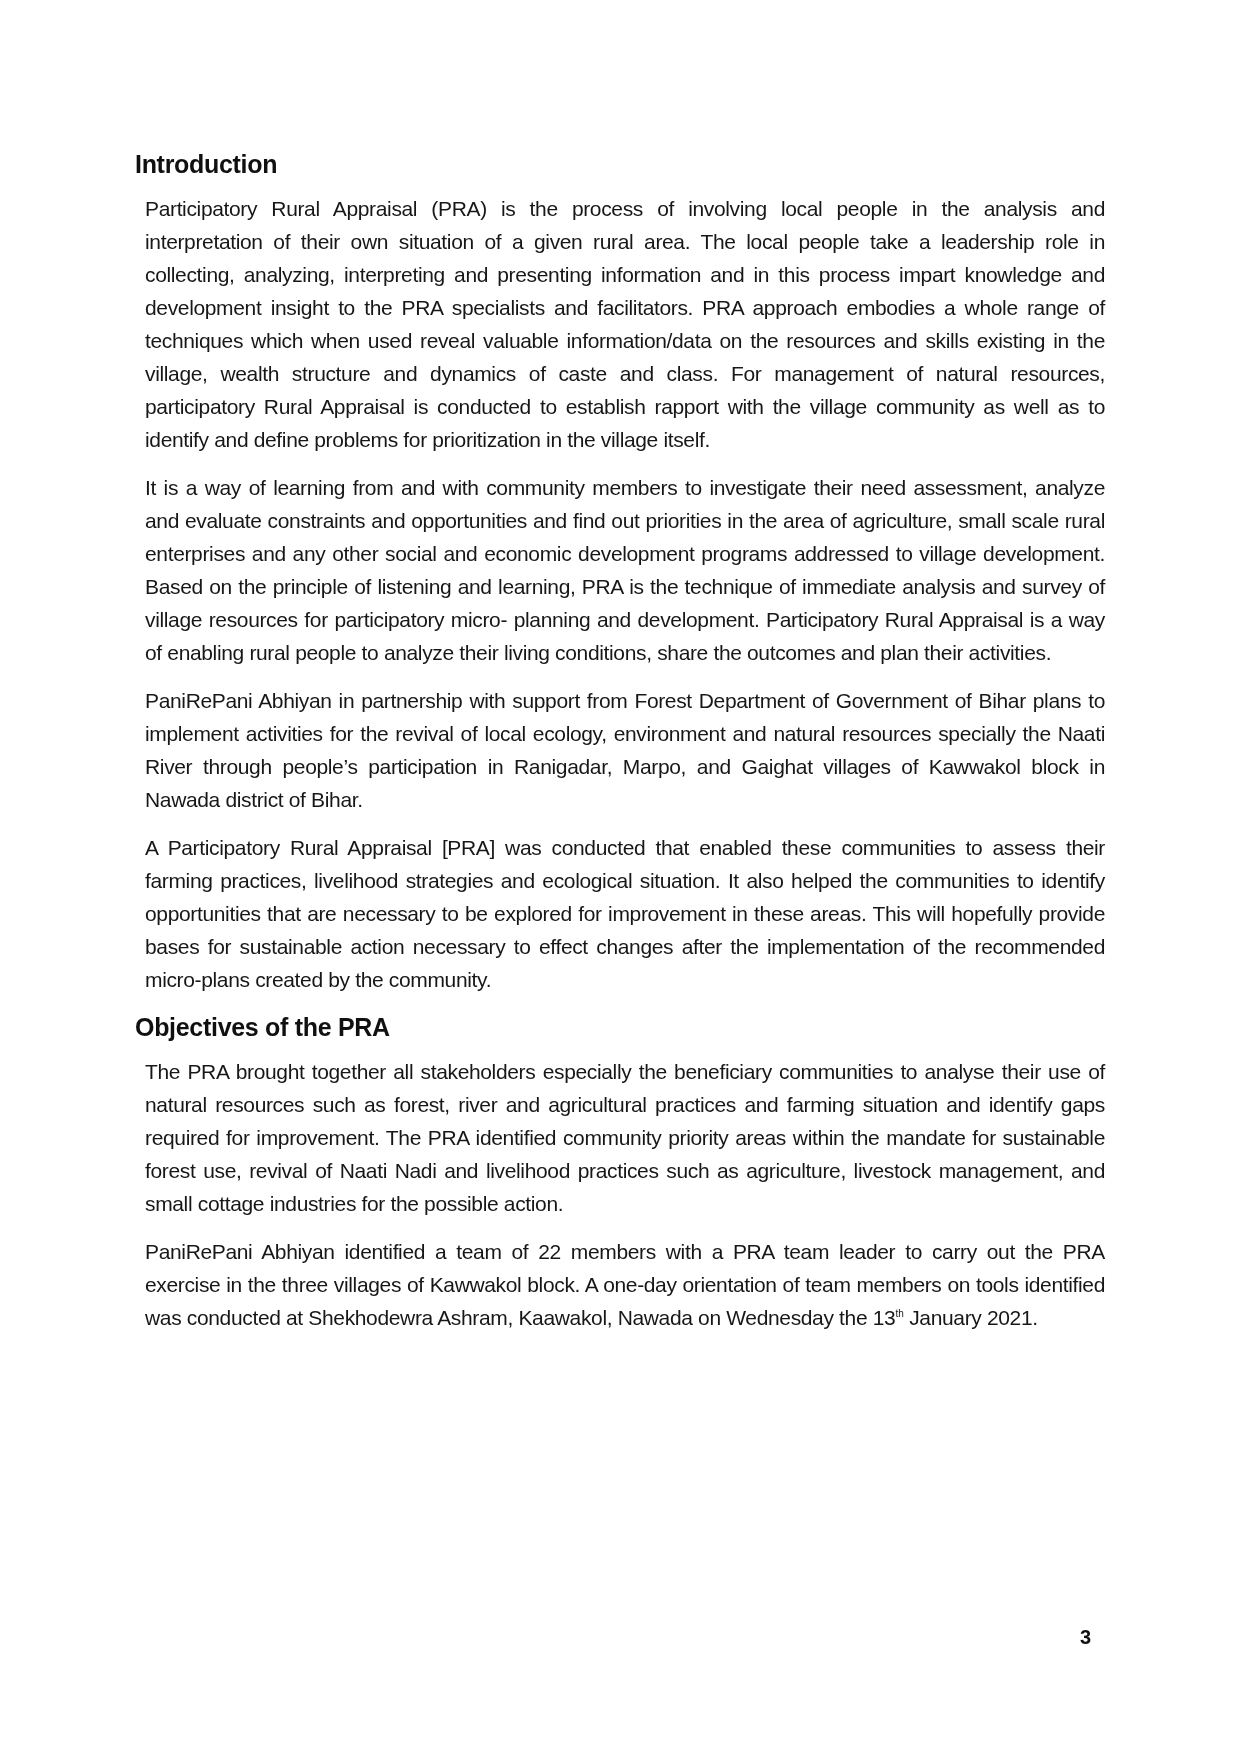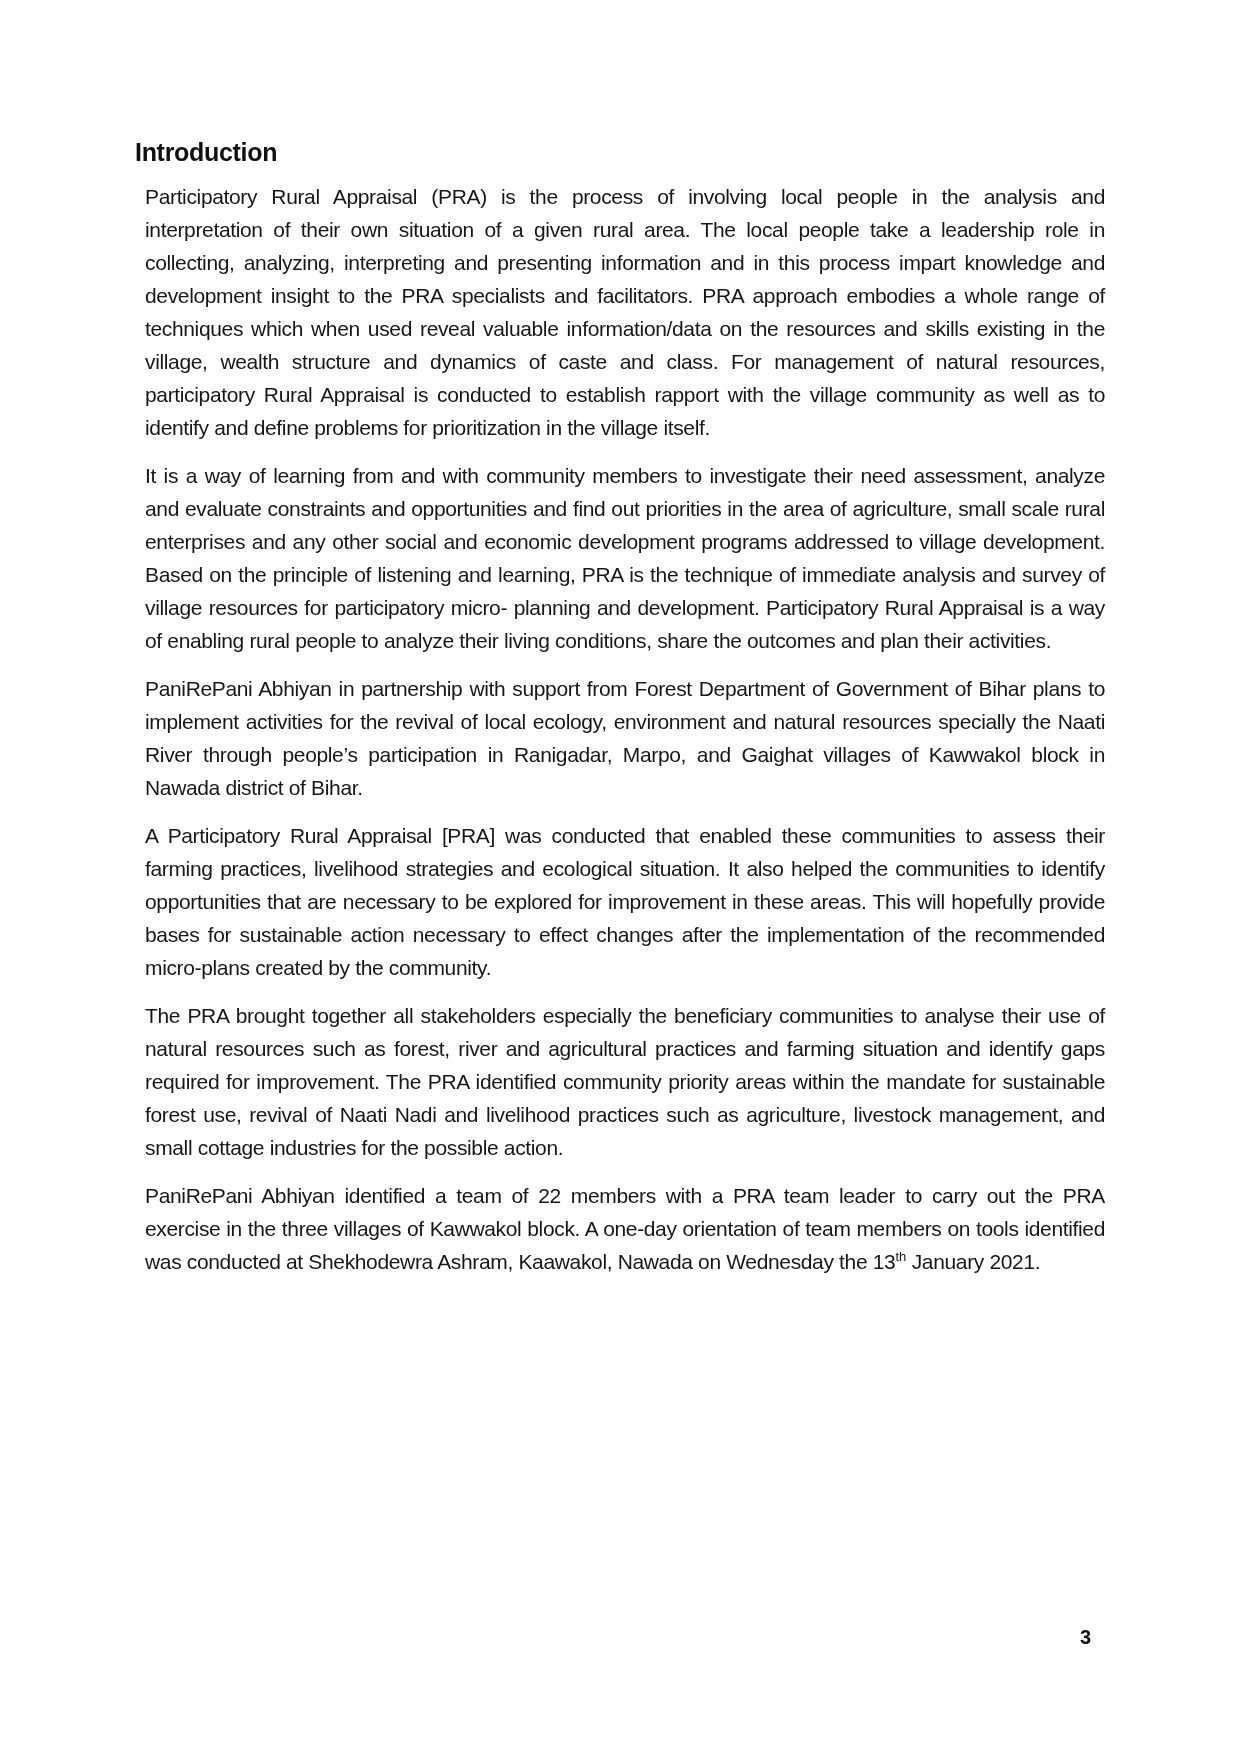--- a/index.html
+++ b/index.html
@@ -23,31 +23,31 @@
   }
   .doc-section { margin: 0; }
   .heading {
     font-size: 25px;
     font-weight: bold;
     color: #101010;
     line-height: 33px;
     margin: 14px 0 11px 0;
     letter-spacing: -0.3px;
   }
-  .doc-section:first-child .heading { margin-top: 0; }
+  .doc-section:first-child .heading { margin-top: 12px; }
   .para {
     font-size: 21px;
     line-height: 33px;
     color: #171717;
     text-align: justify;
     margin: 0 0 15px 10px;
     letter-spacing: -0.35px;
   }
   .para sup {
-    font-size: 13px;
+    font-size: 10px;
     line-height: 0;
     vertical-align: super;
     letter-spacing: 0;
   }
   .footer {
     position: absolute;
     top: 1626px;
     right: 149px;
   }
   .page-number {
@@ -63,20 +63,21 @@
 
   <section class="doc-section">
     <h2 class="heading">Introduction</h2>
     <p class="para">Participatory Rural Appraisal (PRA) is the process of involving local people in the analysis and interpretation of their own situation of a given rural area. The local people take a leadership role in collecting, analyzing, interpreting and presenting information and in this process impart knowledge and development insight to the PRA specialists and facilitators. PRA approach embodies a whole range of techniques which when used reveal valuable information/data on the resources and skills existing in the village, wealth structure and dynamics of caste and class. For management of natural resources, participatory Rural Appraisal is conducted to establish rapport with the village community as well as to identify and define problems for prioritization in the village itself.</p>
     <p class="para">It is a way of learning from and with community members to investigate their need assessment, analyze and evaluate constraints and opportunities and find out priorities in the area of agriculture, small scale rural enterprises and any other social and economic development programs addressed to village development. Based on the principle of listening and learning, PRA is the technique of immediate analysis and survey of village resources for participatory micro- planning and development. Participatory Rural Appraisal is a way of enabling rural people to analyze their living conditions, share the outcomes and plan their activities.</p>
     <p class="para">PaniRePani Abhiyan in partnership with support from Forest Department of Government of Bihar plans to implement activities for the revival of local ecology, environment and natural resources specially the Naati River through people’s participation in Ranigadar, Marpo, and Gaighat villages of Kawwakol block in Nawada district of Bihar.</p>
     <p class="para">A Participatory Rural Appraisal [PRA] was conducted that enabled these communities to assess their farming practices, livelihood strategies and ecological situation. It also helped the communities to identify opportunities that are necessary to be explored for improvement in these areas. This will hopefully provide bases for sustainable action necessary to effect changes after the implementation of the recommended micro-plans created by the community.</p>
   </section>
 
   <section class="doc-section">
+    <h2 class="heading">Objectives of the PRA</h2>
     <p class="para">The PRA brought together all stakeholders especially the beneficiary communities to analyse their use of natural resources such as forest, river and agricultural practices and farming situation and identify gaps required for improvement. The PRA identified community priority areas within the mandate for sustainable forest use, revival of Naati Nadi and livelihood practices such as agriculture, livestock management, and small cottage industries for the possible action.</p>
   </section>
 
   <section class="doc-section">
     <p class="para"><span>PaniRePani Abhiyan identified a team of 22 members with a PRA team leader to carry out the PRA exercise in the three villages of Kawwakol block. A one-day orientation of team members on tools identified was conducted at Shekhodewra Ashram, Kaawakol, Nawada on Wednesday the 13</span><sup>th</sup><span> January 2021.</span></p>
   </section>
 
   <div class="footer">
     <span class="page-number">3</span>
   </div>

